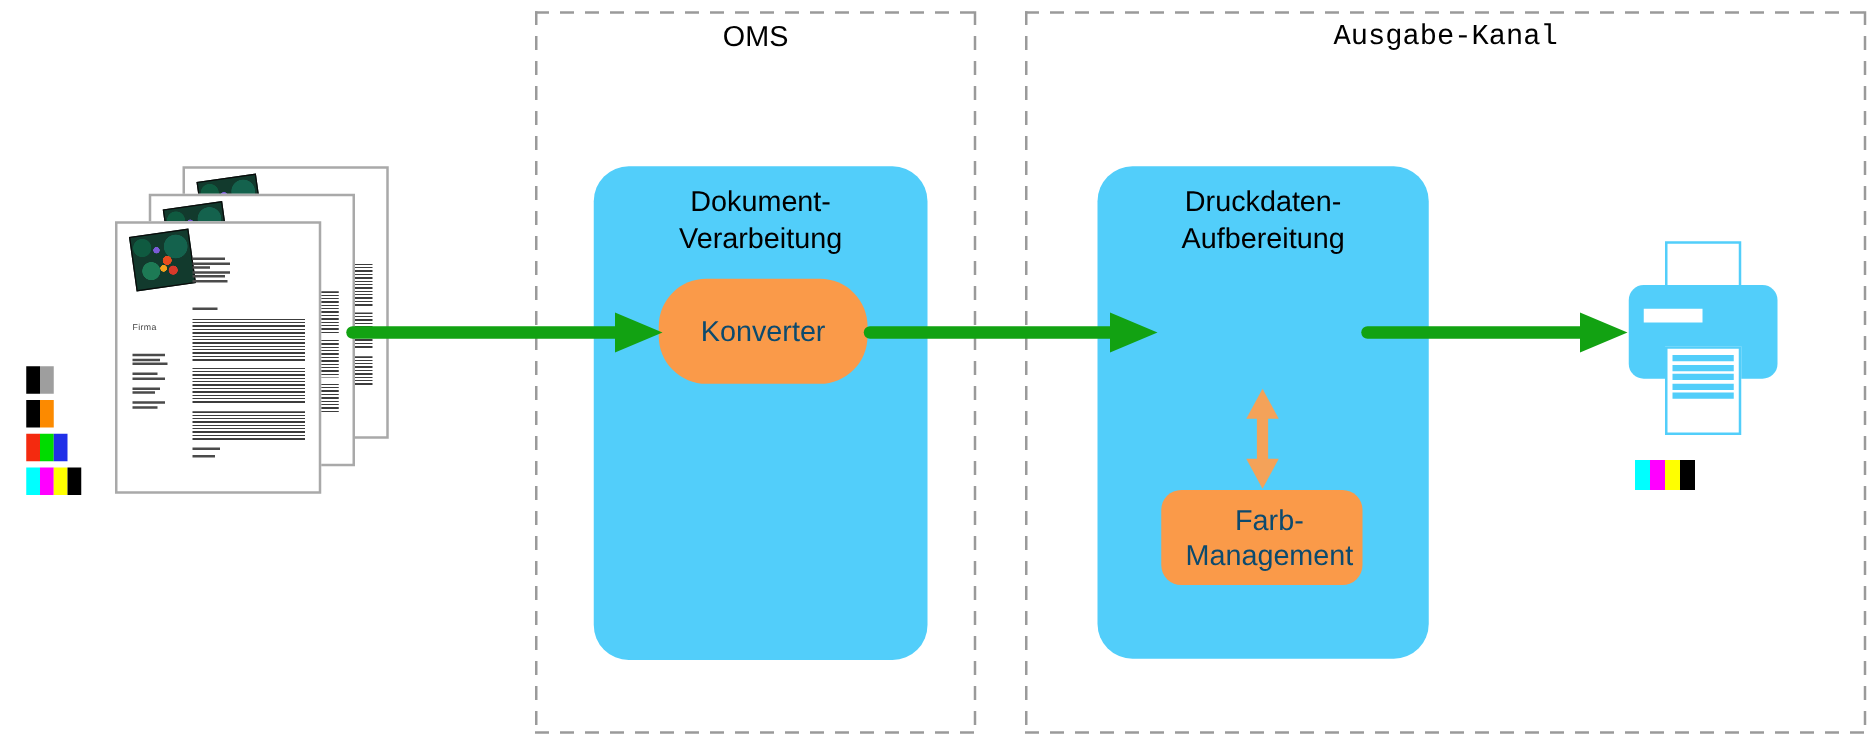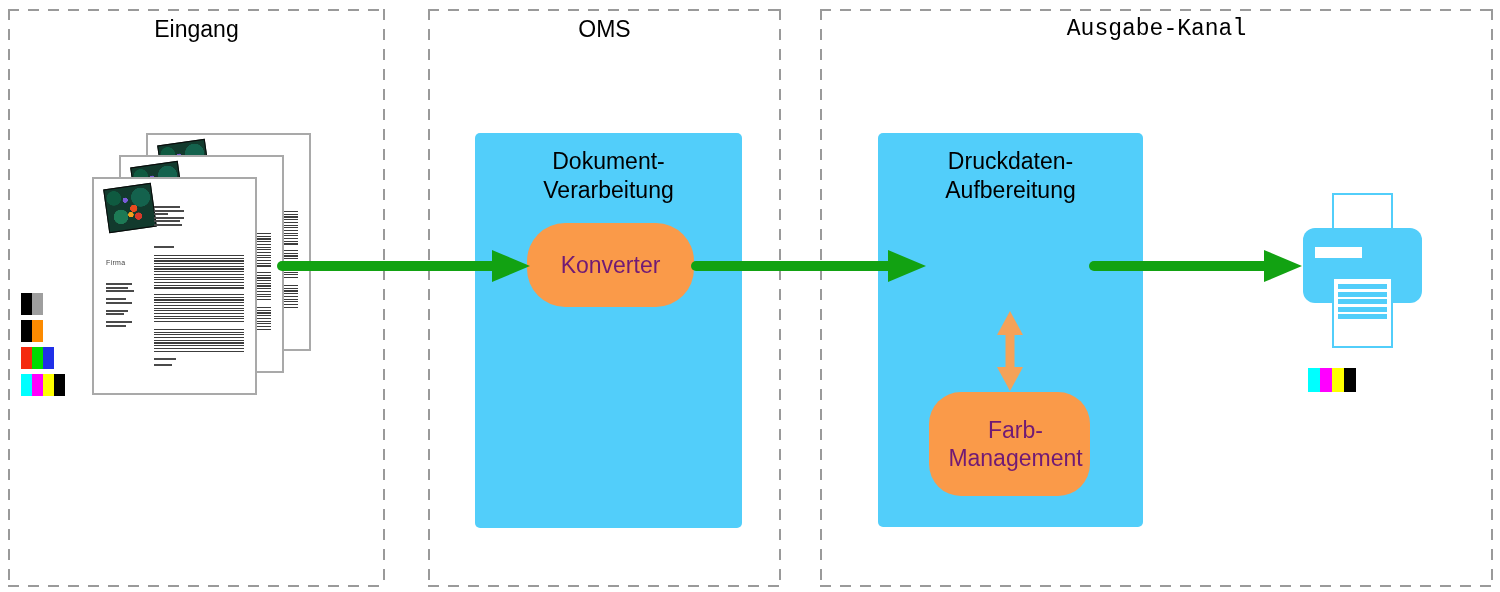--- a/index.html
+++ b/index.html
@@ -28,43 +28,43 @@
   #sec-ausgabe { left: 820px; top: 9px; width: 673px; height: 578px; font-family: Liberation Mono, monospace; }
   .section-title {
     position: absolute; top: 7px; left: 0; right: 0;
     text-align: center;
     font-size: 23px; color: #000;
   }
   
   .bluebox {
     position: absolute;
     background: #52CEFA;
-    border-radius: 5px;
+    border-radius: 28px;
   }
   #box-dokument   { left: 475px; top: 133px; width: 267px; height: 395px; }
   #box-druckdaten { left: 878px; top: 133px; width: 265px; height: 394px; }
   .bluebox-label {
     position: absolute; top: 14px; left: 0; right: 0;
     text-align: center;
     font-size: 23px; line-height: 29px;
     color: #000;
     white-space: pre-line;
   }
   
   .node {
     position: absolute;
     background: #FA9A49;
     border-radius: 38px;
     display: flex; align-items: center; justify-content: center;
-    font-size: 23px; line-height: 28px; color: #701a75;
+    font-size: 23px; line-height: 28px; color: #0c4a6e;
     text-align: center;
   }
   #node-konverter { left: 527px; top: 223px; width: 167px; height: 84px; }
   #node-rip       { left: 926px; top: 223px; width: 168px; height: 84px; }
-  #node-farb      { left: 929px; top: 392px; width: 161px; height: 104px; border-radius: 32px; padding-left: 12px; }
+  #node-farb      { left: 929px; top: 392px; width: 161px; height: 76px; border-radius: 16px; padding-left: 12px; }
   .node span { white-space: pre-line; }
   
   .page {
     position: absolute;
     width: 165px; height: 218px;
     background: #ffffff;
     border: 2px solid #a9a9a9;
     overflow: hidden;
   }
   #page-back  { left: 146px; top: 133px; z-index: 1; }
@@ -138,23 +138,20 @@
   }
   .s1{top:5px}.s2{top:13px}.s3{top:20px}.s4{top:28px}.s5{top:35px}
   
   #arrows { position: absolute; left: 0; top: 0; z-index: 10; pointer-events: none; }
 </style>
 </head>
 <body>
 
 <div class="canvas">
 
-  <div class="dashed-box" id="sec-eingang">
-    <div class="section-title">Eingang</div>
-  </div>
   <div class="dashed-box" id="sec-oms">
     <div class="section-title">OMS</div>
   </div>
   <div class="dashed-box" id="sec-ausgabe">
     <div class="section-title">Ausgabe-Kanal</div>
   </div>
 
   <div class="page" id="page-back">
     <div class="logo"></div>
     <div class="logo-caption">Firma</div>

